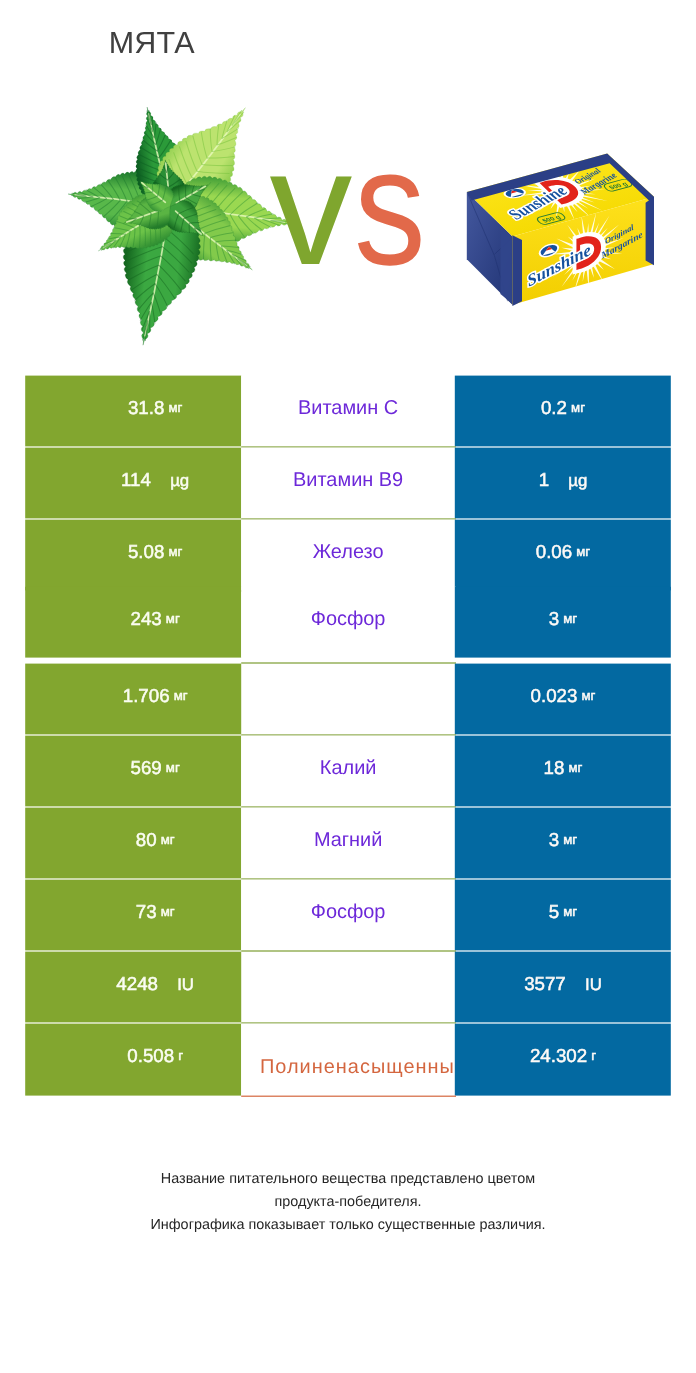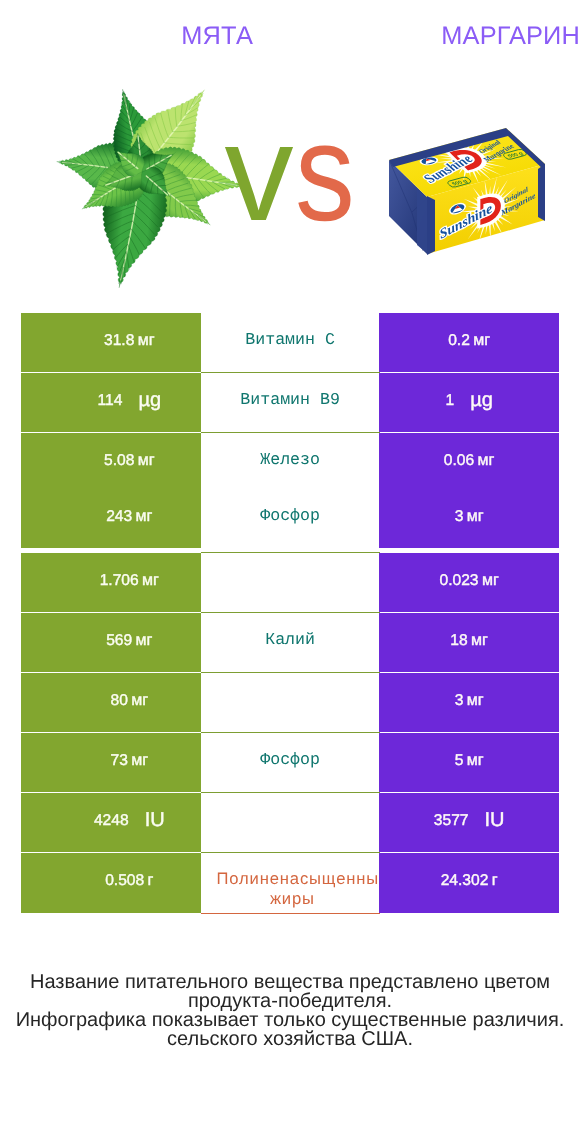--- a/index.html
+++ b/index.html
@@ -2,67 +2,66 @@
 <html><head>
 <meta charset="utf-8">
 <style>
   html,body{margin:0;padding:0;}
   body{width:580px;height:1144px;background:#ffffff;
        font-family:"Liberation Sans",sans-serif;overflow:hidden;position:relative;
        -webkit-font-smoothing:antialiased;text-rendering:geometricPrecision;}
   .page{position:absolute;left:0;top:0;width:580px;height:1144px;background:#fff;}
 
   
-  .title{position:absolute;top:24px;font-size:25.4px;color:#8b5cf6;font-weight:400;
-         letter-spacing:0.15px;text-align:right;line-height:25px;white-space:nowrap;}
+  .title{position:absolute;top:24px;font-size:25.4px;color:#404040;font-weight:400;
+         letter-spacing:0.15px;text-align:center;line-height:25px;white-space:nowrap;}
   #t-left{left:0;width:253px;}
   #t-right{left:327px;width:253px;}
 
   
   #mint{position:absolute;left:53px;top:80px;width:188px;height:208px;transform:scale(1.01,1.0);transform-origin:0 0;}
   #marg{position:absolute;left:388px;top:124px;width:158px;height:134px;}
   .vs{position:absolute;font-weight:400;line-height:1;
       font-family:"Liberation Sans",sans-serif;}
   #vs-v{left:224.5px;top:104px;font-size:138px;color:#7fa62e;}
   #vs-s{left:294.5px;top:103px;font-size:139px;color:#e2694a;
         transform:scaleX(0.86);transform-origin:left top;}
 
   
   #table{position:absolute;left:21px;top:313px;width:538px;height:600px;}
   .row{position:absolute;left:0;width:538px;}
   .cell{position:absolute;top:0;height:100%;width:179px;box-sizing:border-box;
         display:flex;align-items:center;justify-content:center;text-align:center;
         font-size:15.6px;line-height:19px;overflow:hidden;padding-bottom:5px;}
   .cL{left:0;width:179.6px;background:#82a62f;color:#fbfdf2;font-weight:400;padding-left:37px;-webkit-text-stroke:0.42px #fbfdf2;}
   .cM{left:179.6px;width:179px;background:#ffffff;font-weight:400;font-size:16.6px;}
-  .cR{left:358.2px;width:179.9px;background:#6d28d9;color:#fefaf7;font-weight:400;-webkit-text-stroke:0.42px #fefaf7;}
-  .cM.win-l{color:#0f766e;font-family:Liberation Mono, monospace;}
+  .cR{left:358.2px;width:179.9px;background:#0369a1;color:#fefaf7;font-weight:400;-webkit-text-stroke:0.42px #fefaf7;}
+  .cM.win-l{color:#6d28d9;}
   .cM.win-r{color:#d4663f;}
   .midline{position:absolute;left:179.6px;width:179px;height:1px;}
   .cM .wrap{position:relative;display:block;width:179px;white-space:normal;
             line-height:19.5px;}
   .cM.overflow{justify-content:flex-start;padding-left:16px;padding-bottom:0;padding-top:11px;}
   .cM.overflow .wrap{width:auto;white-space:nowrap;letter-spacing:0.85px;text-align:center;}
   .cM.overflow .wrap .l2{display:block;letter-spacing:0.85px;margin-left:-21px;}
   .val{white-space:nowrap;}
-  .unit{font-size:16px;font-weight:400;margin-left:3.4px;}
-  .unit.full{font-size:20px;margin-left:16px;}
+  .unit{font-size:11px;font-weight:400;margin-left:3.4px;}
+  .unit.full{font-size:14px;margin-left:16px;}
 
   
   #footer{position:absolute;left:0;top:973px;width:580px;text-align:center;
-          font-size:20px;line-height:19.05px;color:#262626;}
+          font-size:12px;line-height:19.05px;color:#262626;}
   #footer div{white-space:nowrap;}
 </style>
 </head>
 <body>
 
 <div class="page">
 
   <div class="title" id="t-left">МЯТА</div>
-  <div class="title" id="t-right">МАРГАРИН</div>
 
   <div id="mint"><svg viewBox="0 0 188 208" width="188" height="208" xmlns="http://www.w3.org/2000/svg">
 <defs>
 <linearGradient id="g0" x1="0.44" y1="0.98" x2="0.56" y2="0.02">
             <stop offset="0" stop-color="#1f7c2e"></stop>
             <stop offset=".30" stop-color="#58b84a"></stop>
             <stop offset=".72" stop-color="#58b84a"></stop>
             <stop offset="1" stop-color="#1f7c2e"></stop>
           </linearGradient>
 <linearGradient id="g1" x1="0.03" y1="0.61" x2="0.97" y2="0.39">
@@ -632,20 +631,23 @@
           <span class="val">18</span>
           <span class="unit">мг</span>
         </div>
       </div>
       <div class="midline" style="top: 359.05px; background: rgb(125, 158, 51);"></div>
       <div class="row" style="top: 360px; height: 59.05px;">
         <div class="cell cL">
           <span class="val">80</span>
           <span class="unit">мг</span>
         </div>
+        <div class="cell cM win-l">
+          <span class="wrap">Магний</span>
+        </div>
         <div class="cell cR">
           <span class="val">3</span>
           <span class="unit">мг</span>
         </div>
       </div>
       <div class="midline" style="top: 419.05px; background: rgb(125, 158, 51);"></div>
       <div class="row" style="top: 420px; height: 59.05px;">
         <div class="cell cL">
           <span class="val">73</span>
           <span class="unit">мг</span>
@@ -669,30 +671,29 @@
           <span class="unit full">IU</span>
         </div>
       </div>
       <div class="midline" style="top: 539.05px; background: rgb(125, 158, 51);"></div>
       <div class="row" style="top: 540px; height: 60px;">
         <div class="cell cL">
           <span class="val">0.508</span>
           <span class="unit">г</span>
         </div>
         <div class="cell cM win-r overflow">
-          <span class="wrap"><span class="l1">Полиненасыщенные</span><span class="l2">жиры</span></span>
+          <span class="wrap"><span class="l1">Полиненасыщенные</span></span>
         </div>
         <div class="cell cR">
           <span class="val">24.302</span>
           <span class="unit">г</span>
         </div>
       </div>
       <div class="midline" style="top: 600px; background: rgb(212, 102, 63);"></div>
     </div>
 
   <div id="footer">
       <div>Название питательного вещества представлено цветом</div>
       <div>продукта-победителя.</div>
       <div>Инфографика показывает только существенные различия.</div>
-      <div>сельского хозяйства США.</div>
     </div>
 
 </div>
 
 </body></html>

